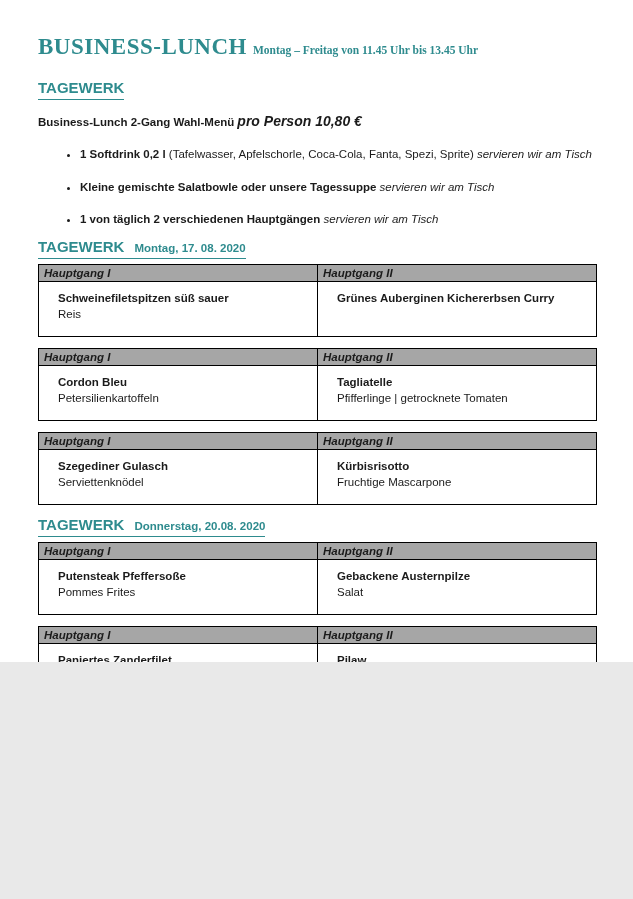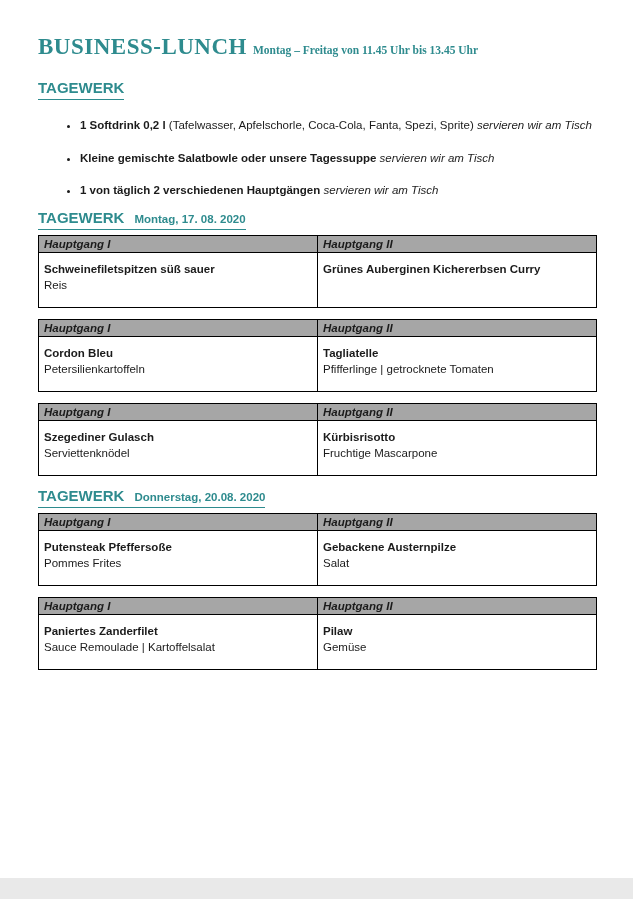--- a/index.html
+++ b/index.html
@@ -6,21 +6,21 @@
     --teal:#2E8B8E;
     --table-header-bg:#A6A6A6;
     --logo-dark:#3D4442;
     --rule-gray:#8A8A8A;
   }
   *{box-sizing:border-box;}
   html,body{margin:0;padding:0;background:#e9e9e9;}
   body{font-family:"Liberation Sans", sans-serif; color:#1b1b1b;}
   .page{
     position:relative;
-    width:633px; height:878px;
+    width:633px; height:662px;
     margin:0 auto;
     background:#ffffff;
     padding:34px 36px 0 38px;
     overflow:hidden;
   }
   
   .doc-title-row{white-space:nowrap;}
   .doc-title{
     font-family:"Liberation Serif", serif;
     font-weight:bold;
@@ -87,21 +87,21 @@
     background:var(--table-header-bg);
     font-size:11.5px;
     font-weight:bold;
     font-style:italic;
     text-align:left;
     padding:2px 5px 2px;
   }
   table.menu td{
     vertical-align:top;
     height:55px;
-    padding:8px 5px 0;
+    padding:8px 19px 0;
     font-size:11.5px;
     line-height:16px;
   }
   table.menu td .main{font-weight:bold;}
   table.menu td .side{font-weight:normal;}
   
   .logo-wrap{
     margin-top:54px;
     display:flex;
     justify-content:center;
@@ -113,20 +113,23 @@
 <div class="page">
 
   <div class="doc-title-row">
     <span class="doc-title">BUSINESS-LUNCH</span><span class="doc-subtitle">Montag – Freitag von 11.45 Uhr bis 13.45 Uhr</span>
   </div>
 
   <div class="top-tagewerk">
     <span class="tg-heading"><span class="tg-label">TAGEWERK</span></span>
   </div>
 
+  <p class="intro">
+    <span>Business-Lunch 2-Gang Wahl-Menü</span><span class="price">pro Person 10,80 €</span>
+  </p>
 
   <ul class="bullets">
     <li>
       <span class="b">1 Softdrink 0,2 l</span>
       <span class="r">(Tafelwasser, Apfelschorle, Coca-Cola, Fanta, Spezi, Sprite)</span>
       <span class="i">servieren wir am Tisch</span>
     </li>
     <li>
       <span class="b">Kleine gemischte Salatbowle oder unsere Tagessuppe</span>
       <span class="r"></span>

